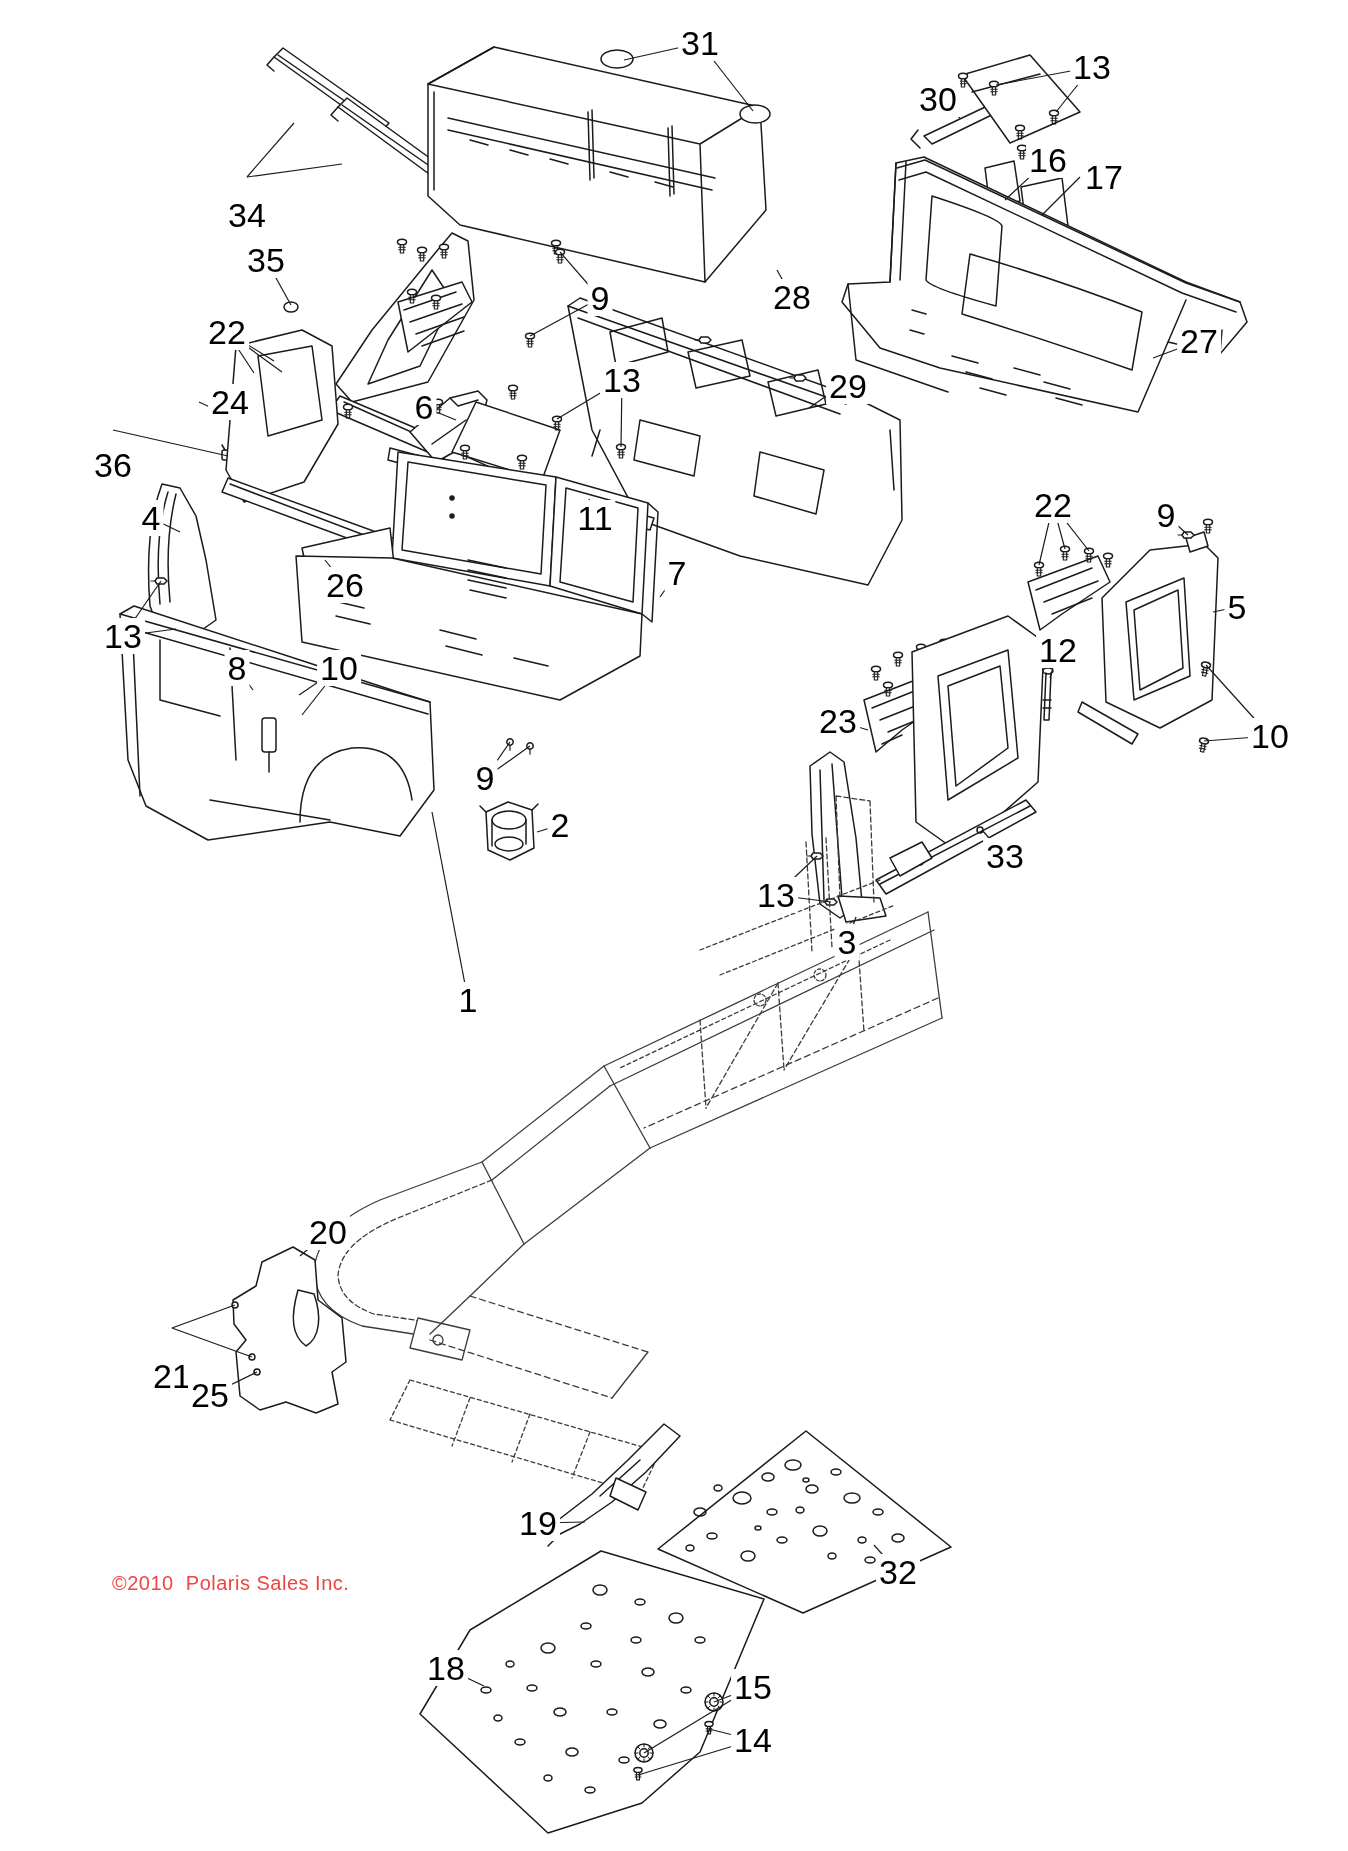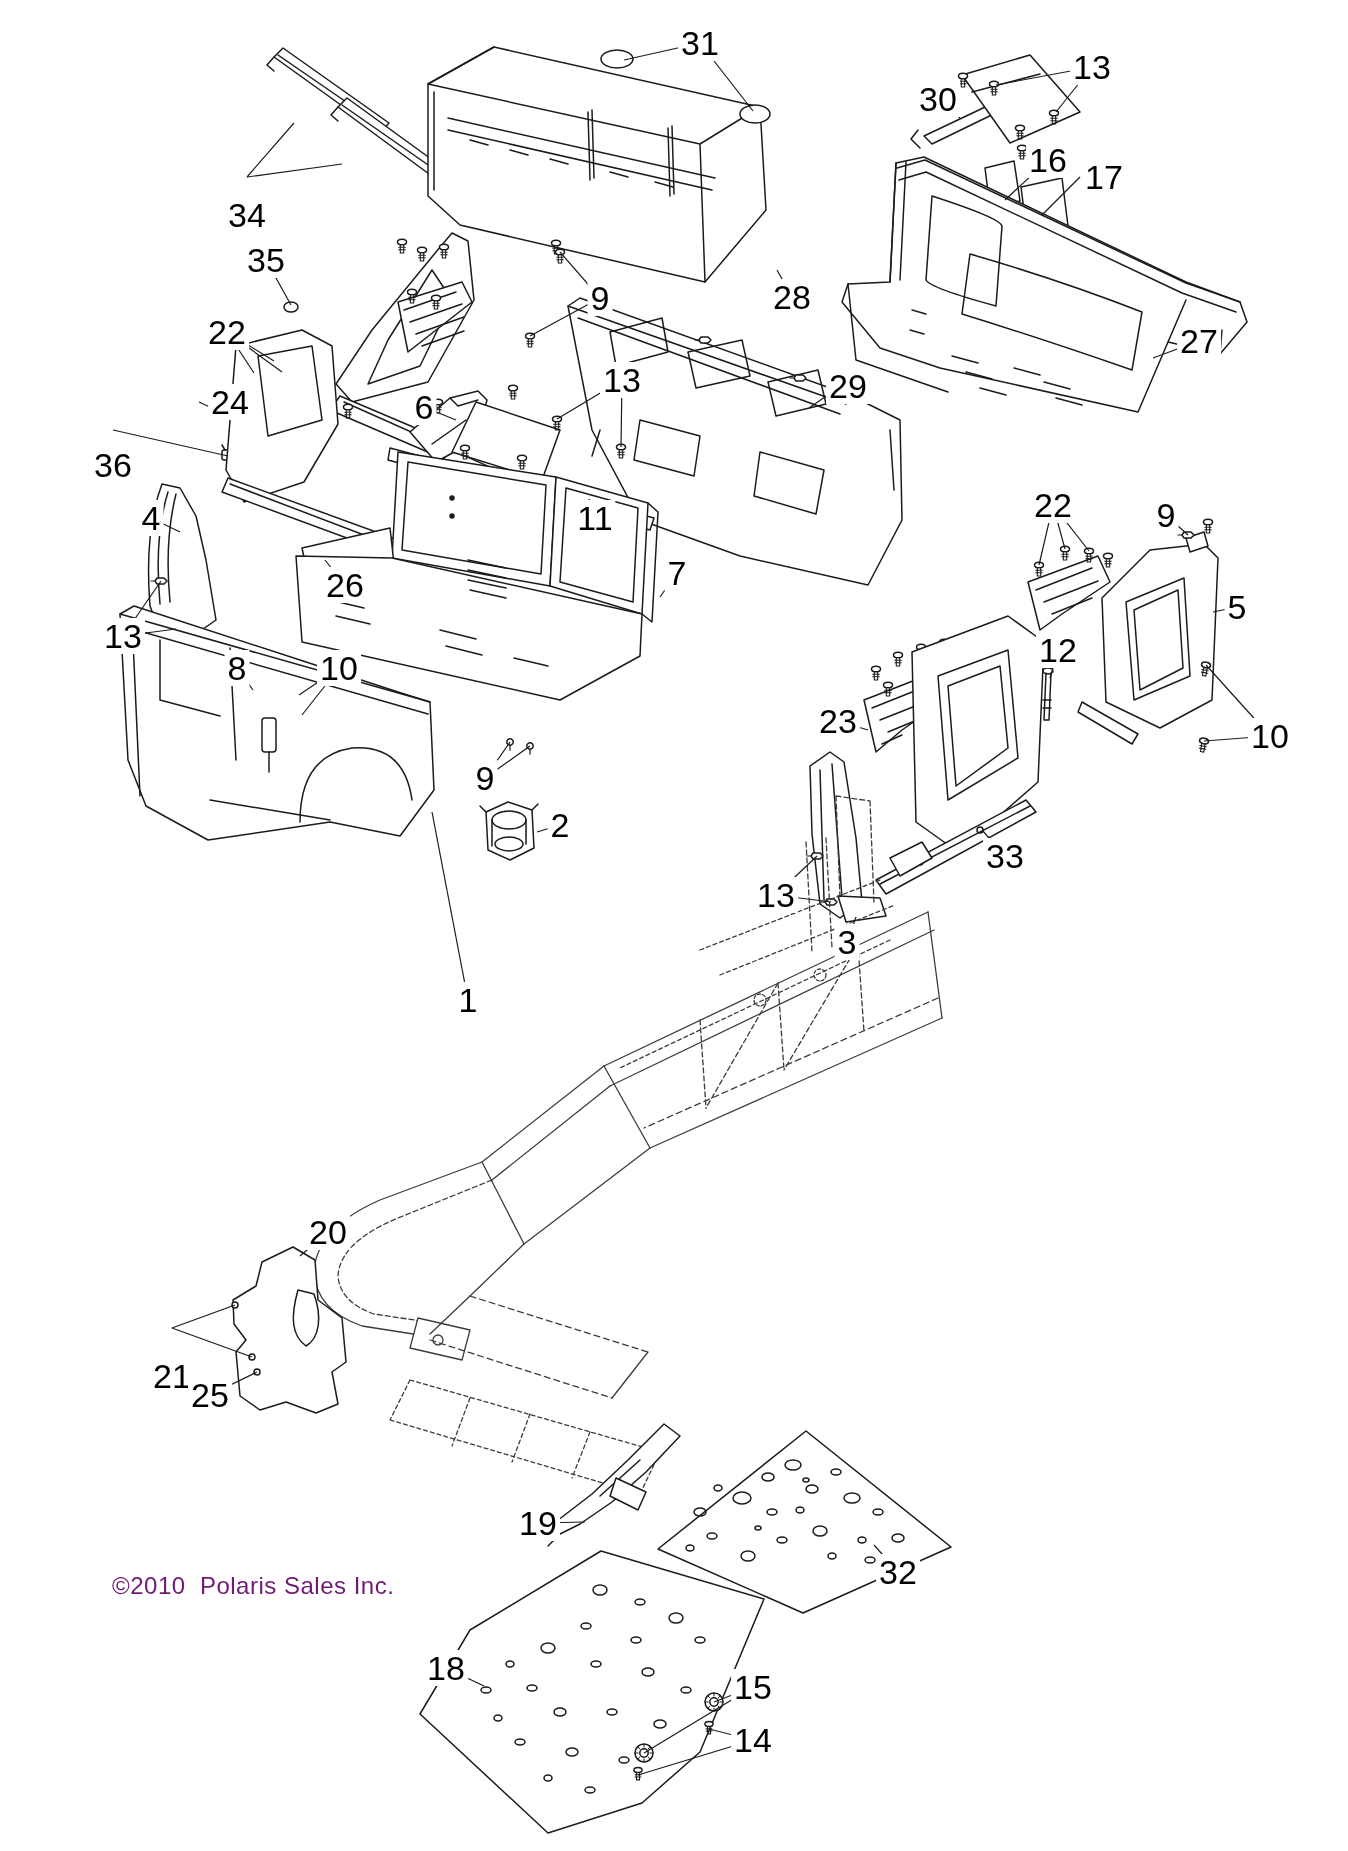--- a/index.html
+++ b/index.html
@@ -8,21 +8,21 @@
     font-family:"Liberation Sans",sans-serif;overflow:hidden;
   }
   .stage svg.art,.stage svg.overlay{position:absolute;left:0;top:0;width:1348px;height:1851px;}
   .art *{vector-effect:non-scaling-stroke;}
   .callout{
     position:absolute;transform:translate(-50%,-50%);
     font-size:34px;font-weight:400;color:#000;background:#fff;
     line-height:1;padding:1px 3px;letter-spacing:0px;user-select:none;
   }
   .copyright{
-    position:absolute;left:112px;top:1572px;font-size:24px;font-weight:500;color:#701a75;
+    position:absolute;left:112px;top:1572px;font-size:20px;font-weight:500;color:#ef4444;
     letter-spacing:0.5px;white-space:pre;
   }
 </style>
 </head>
 <body>
 
 <div class="stage">
 
 <svg class="art" viewBox="0 0 1348 1851" fill="none" stroke="#1b1b1b" stroke-width="1.5" stroke-linejoin="round" stroke-linecap="round">
   <defs>

